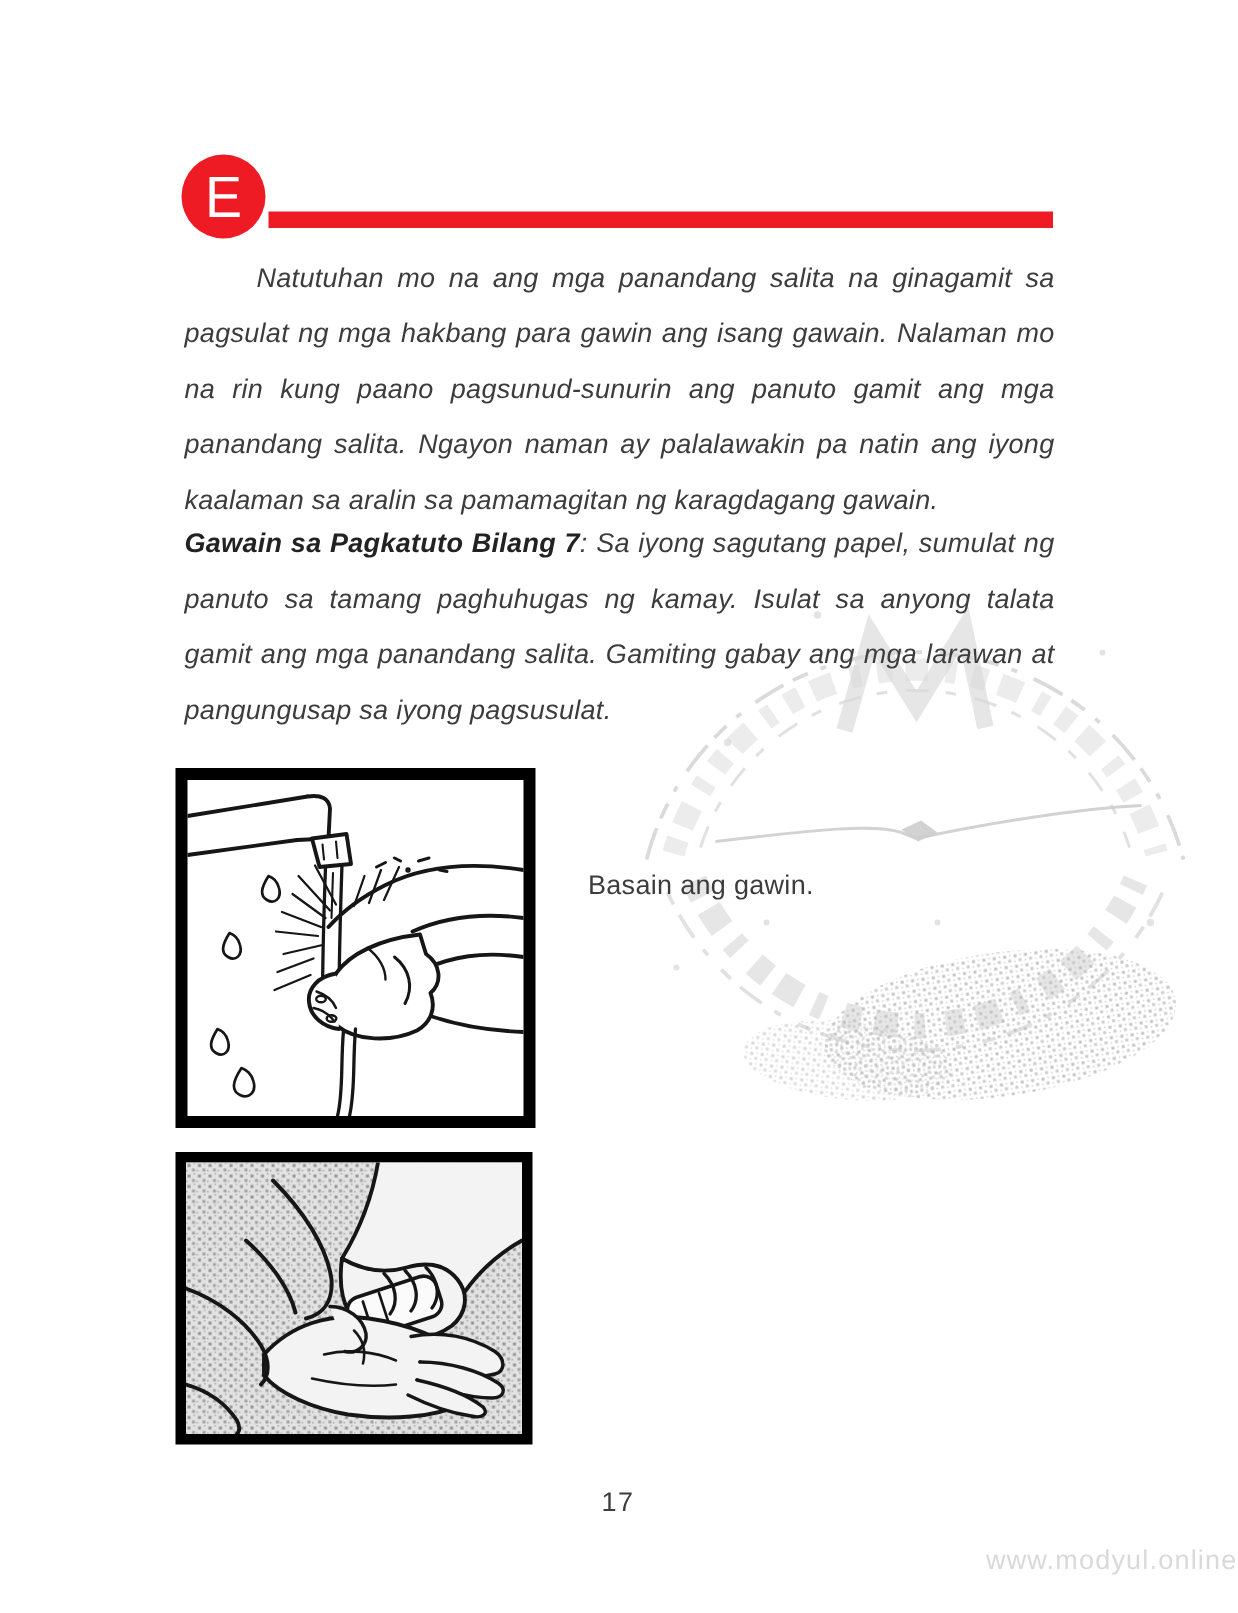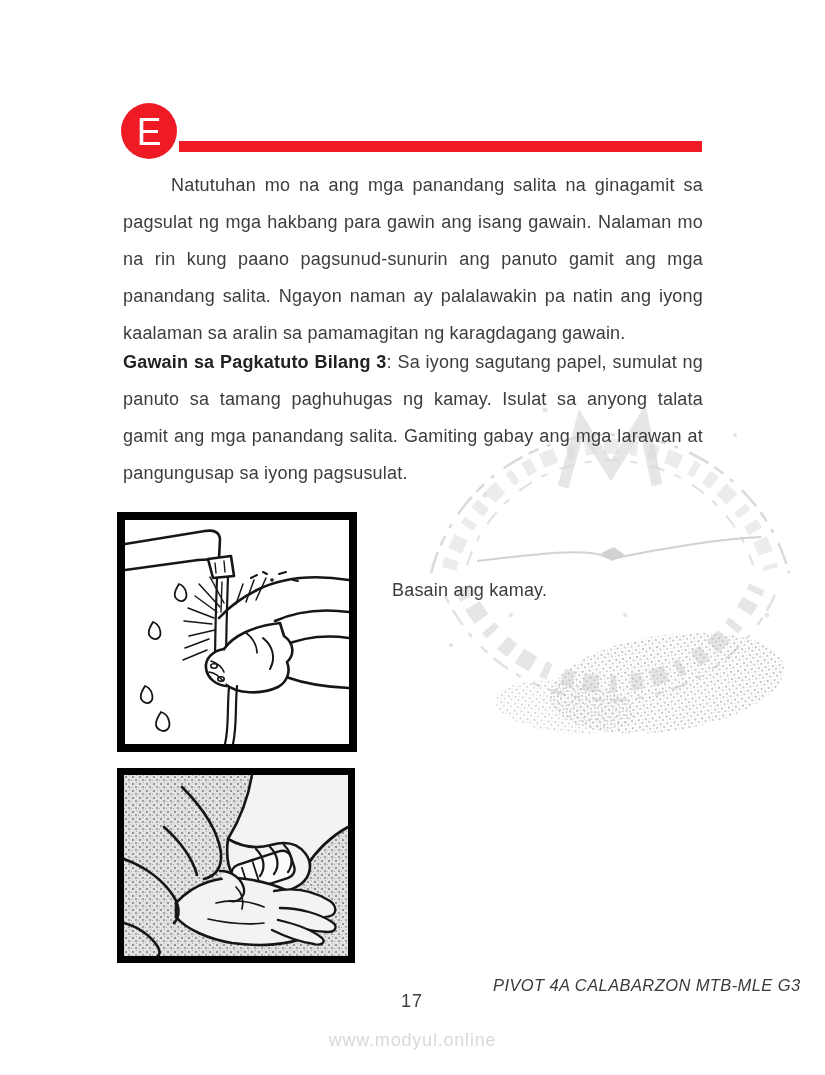--- a/index.html
+++ b/index.html
@@ -29,21 +29,21 @@
   .rule{
     position:absolute;left:179px;top:141px;
     width:523px;height:11px;background:#ee1b24;
   }
 
   
   .para{
     position:absolute;left:123px;width:580px;
     font-size:18px;line-height:37px;
     text-align:justify;letter-spacing:0.2px;
-    margin:0;color:#3c3c3c;
+    margin:0;color:#3c3c3c;font-style:italic;
   }
   .para-intro{top:167px;text-indent:48px;}
   .para-task{top:344px;}
   .para-task b{font-weight:700;color:#222;}
 
   
   .frame{
     position:absolute;box-sizing:border-box;background:#fff;
     border:8px solid #000;
   }
@@ -63,21 +63,21 @@
     position:absolute;left:401px;top:975px;
     font-size:18px;color:#3c3c3c;letter-spacing:1px;margin-top:16px;
   }
   .module-label{
     position:absolute;left:493px;top:976px;
     font-size:16.5px;font-style:italic;color:#3a3a3a;
     letter-spacing:0.4px;white-space:nowrap;
   }
   .site-watermark{
     position:absolute;left:0;right:0;top:1030px;
-    text-align:center;font-size:18px;color:#d9d9d9;
+    text-align:right;font-size:18px;color:#d9d9d9;
     letter-spacing:0.8px;
   }
 
   
   .ink{stroke:#161616;fill:none;stroke-linecap:round;stroke-linejoin:round;}
 </style>
 </head>
 <body>
 
 <div class="page">
@@ -128,21 +128,21 @@
 
   <div class="layer-content">
 
     <div class="badge">
       <span>E</span>
     </div>
     <div class="rule"></div>
 
     <p class="para para-intro">Natutuhan mo na ang mga panandang salita na ginagamit sa pagsulat ng mga hakbang para gawin ang isang gawain. Nalaman mo na rin kung paano pagsunud-sunurin ang panuto gamit ang mga panandang salita. Ngayon naman ay palalawakin pa natin ang iyong kaalaman sa aralin sa pamamagitan ng karagdagang gawain.</p>
 
-    <p class="para para-task"><b>Gawain sa Pagkatuto Bilang 3</b><span>: Sa iyong sagutang papel, sumulat ng panuto sa tamang paghuhugas ng kamay. Isulat sa anyong talata gamit ang mga panandang salita. Gamiting gabay ang mga larawan at pangungusap sa iyong pagsusulat.</span></p>
+    <p class="para para-task"><b>Gawain sa Pagkatuto Bilang 7</b><span>: Sa iyong sagutang papel, sumulat ng panuto sa tamang paghuhugas ng kamay. Isulat sa anyong talata gamit ang mga panandang salita. Gamiting gabay ang mga larawan at pangungusap sa iyong pagsusulat.</span></p>
 
     <div class="frame frame-1">
       <svg viewBox="0 0 224 224">
         <g class="ink" stroke-width="2.6">
 
           <path d="M92,58 C91,86 90,120 90,150" stroke-width="2.2"></path>
           <path d="M103,56 C102,86 101,120 101,150" stroke-width="2.2"></path>
           <path d="M97,62 L96,92" stroke-width="1.4"></path>
 
           <path d="M0,24 L80,11"></path>
@@ -195,21 +195,21 @@
           <g stroke-width="2">
             <path d="M126,58 l6,-3"></path>
               <path d="M138,52 l4,2"></path>
             <path d="M154,54 l7,-2"></path>
               <path d="M168,60 l5,1"></path>
             <circle cx="147" cy="60" r="0.8"></circle>
           </g>
         </g>
       </svg>
     </div>
-    <span class="caption caption-1">Basain ang kamay.</span>
+    <span class="caption caption-1">Basain ang gawin.</span>
 
     <div class="frame frame-2">
       <svg viewBox="0 0 224 181">
         <defs>
           <pattern id="stip" width="7" height="7" patternUnits="userSpaceOnUse">
             <rect width="7" height="7" fill="#e2e2e2"></rect>
             <rect x="1" y="1" width="2" height="2" fill="#949494"></rect>
             <rect x="4" y="4" width="2" height="2" fill="#a3a3a3"></rect>
             <rect x="5" y="0" width="1" height="1" fill="#ababab"></rect>
             <rect x="0" y="5" width="1" height="1" fill="#ababab"></rect>
@@ -249,17 +249,16 @@
           <path d="M84,144 C102,148 122,150 140,148" stroke-width="1.7"></path>
           <path d="M112,112 C118,118 120,126 118,134" stroke-width="1.7"></path>
 
           <path d="M0,84 C22,92 40,106 50,122 C56,132 56,142 50,148"></path>
           <path d="M0,148 C14,152 26,160 34,172 C36,176 36,179 34,181"></path>
         </g>
       </svg>
     </div>
 
     <span class="page-number">17</span>
-    <span class="module-label">PIVOT 4A CALABARZON MTB-MLE  G3</span>
     <div class="site-watermark">www.modyul.online</div>
 
   </div>
 </div>
 
 </body></html>

